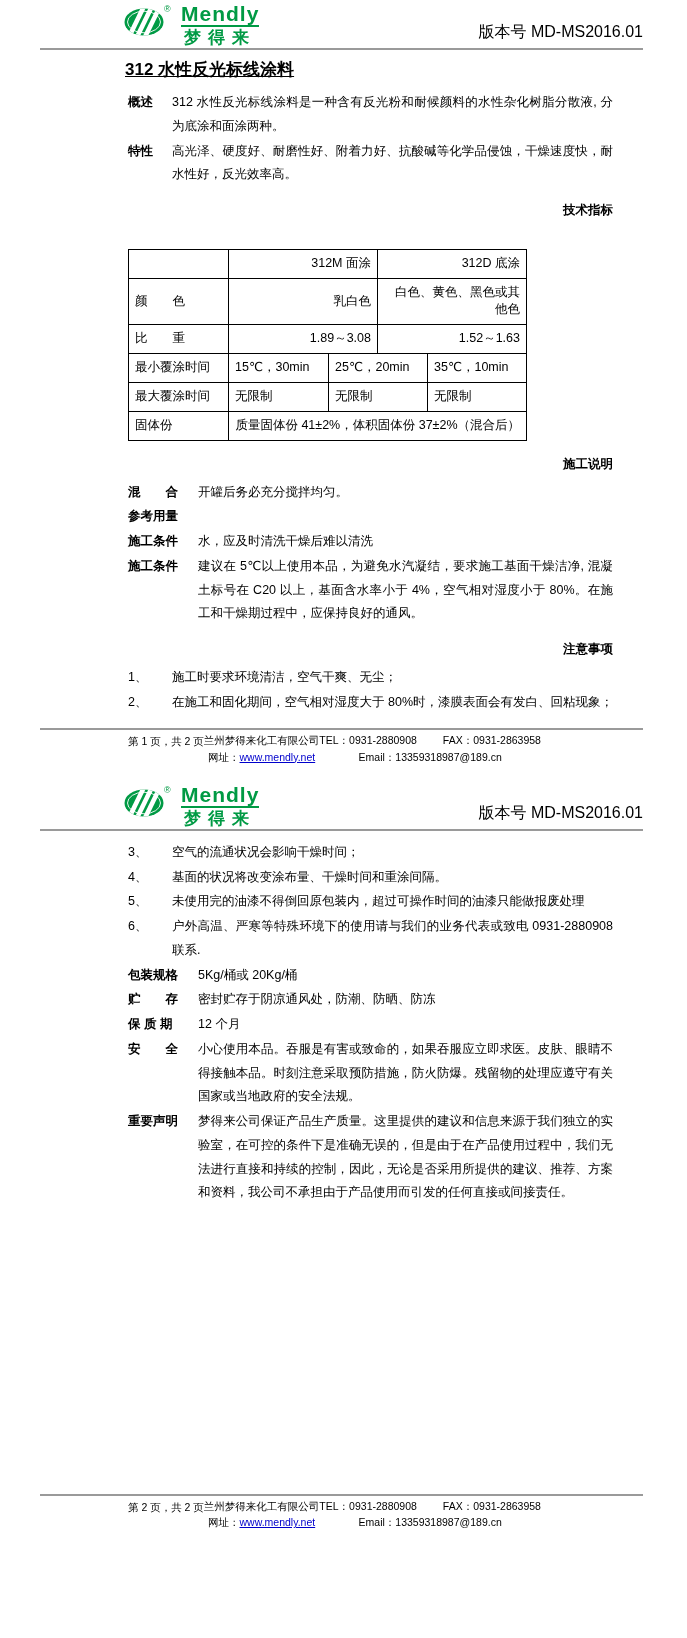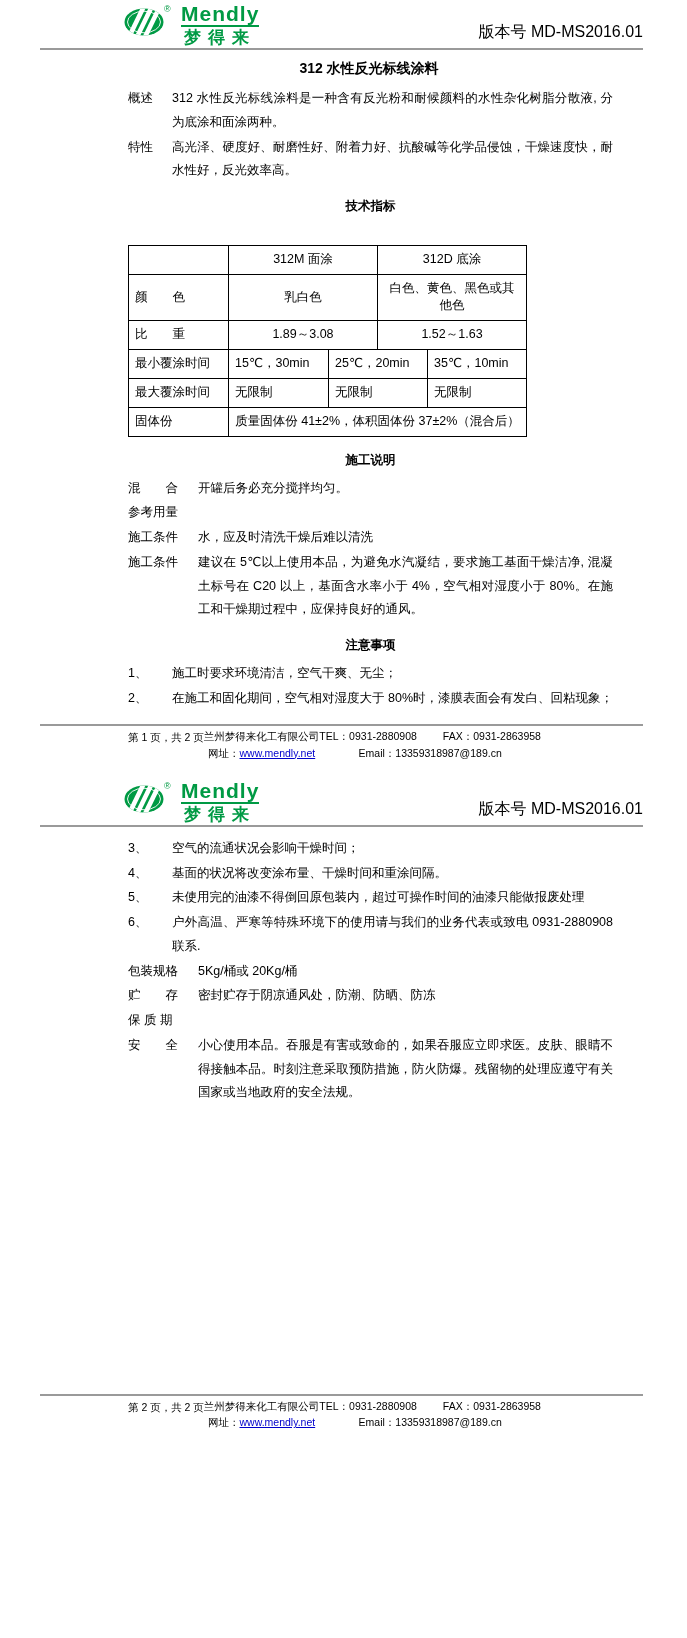--- a/index.html
+++ b/index.html
@@ -23,36 +23,36 @@
     border-bottom:2px solid #009A44;padding-bottom:1px;
   }
   .logo-cn{
     font-size:17px;font-weight:bold;color:#009A44;
     letter-spacing:7px;margin:2px 0 0 3px;
   }
   .version{font-size:16px;padding-bottom:3px;}
   .rule{border:none;border-top:2px solid #9a9a9a;margin:0 44px 0 40px;}
   
   .content{margin:0 74px 0 128px;line-height:1.9;text-align:justify;}
-  .doc-title{font-size:14px;font-weight:bold;margin:9px 0 10px -3px;line-height:1.3;text-align:center;}
+  .doc-title{font-size:17px;font-weight:bold;margin:9px 0 10px -3px;line-height:1.3;text-align:left;text-decoration:underline;}
   .lrow{display:flex;margin:1px 0;}
-  .lbl{font-weight:normal;flex:0 0 44px;text-align:justify;}
+  .lbl{font-weight:bold;flex:0 0 44px;text-align:justify;}
   .lrow-lg .lbl{flex:0 0 70px;}
   .txt{margin:0;flex:1;text-align:justify;}
-  .heading{font-weight:bold;margin:12px 0 4px;text-align:center;}
+  .heading{font-weight:bold;margin:12px 0 4px;text-align:right;}
   .nrow{display:flex;margin:1px 0;}
   .num{flex:0 0 44px;}
   .spacer-tech{height:12px;}
   
   table.spec{
     border-collapse:collapse;table-layout:fixed;width:398px;
     margin:10px 0 12px 0;font-size:12.5px;line-height:1.4;text-align:left;
   }
   table.spec td{border:1px solid #000;padding:5px 6px;height:18px;vertical-align:middle;}
-  td.c{text-align:center;}
+  td.c{text-align:right;}
   td.rowlbl{padding-left:12px;font-weight:normal;}
   
   .page-footer{
     display:flex;justify-content:flex-start;align-items:flex-start;
     margin:2px 46px 0 40px;font-size:10.5px;line-height:1.55;text-align:left;
   }
   .f-page{margin-left:88px;white-space:nowrap;padding-top:1px;}
   .f-company{text-align:center;}
   .f-contact{text-align:center;}
   .f-contact .sep{display:inline-block;width:26px;}
@@ -249,24 +249,29 @@
     <div class="lrow lrow-lg">
       <span class="lbl">包装规格</span>
       <p class="txt">5Kg/桶或 20Kg/桶</p>
     </div>
     <div class="lrow lrow-lg">
       <span class="lbl">贮　　存</span>
       <p class="txt">密封贮存于阴凉通风处，防潮、防晒、防冻</p>
     </div>
     <div class="lrow lrow-lg">
       <span class="lbl">保 质 期</span>
+      <p class="txt">12 个月</p>
     </div>
     <div class="lrow lrow-lg">
       <span class="lbl">安　　全</span>
       <p class="txt">小心使用本品。吞服是有害或致命的，如果吞服应立即求医。皮肤、眼睛不得接触本品。时刻注意采取预防措施，防火防爆。残留物的处理应遵守有关国家或当地政府的安全法规。</p>
+    </div>
+    <div class="lrow lrow-lg">
+      <span class="lbl">重要声明</span>
+      <p class="txt">梦得来公司保证产品生产质量。这里提供的建议和信息来源于我们独立的实验室，在可控的条件下是准确无误的，但是由于在产品使用过程中，我们无法进行直接和持续的控制，因此，无论是否采用所提供的建议、推荐、方案和资料，我公司不承担由于产品使用而引发的任何直接或间接责任。</p>
     </div>
   </main>
 
   <div class="spacer-p2"></div>
 
   <hr class="rule">
   <footer class="page-footer">
     <div class="f-page">第 2 页，共 2 页</div>
     <div class="f-company">
       <div>兰州梦得来化工有限公司</div>

